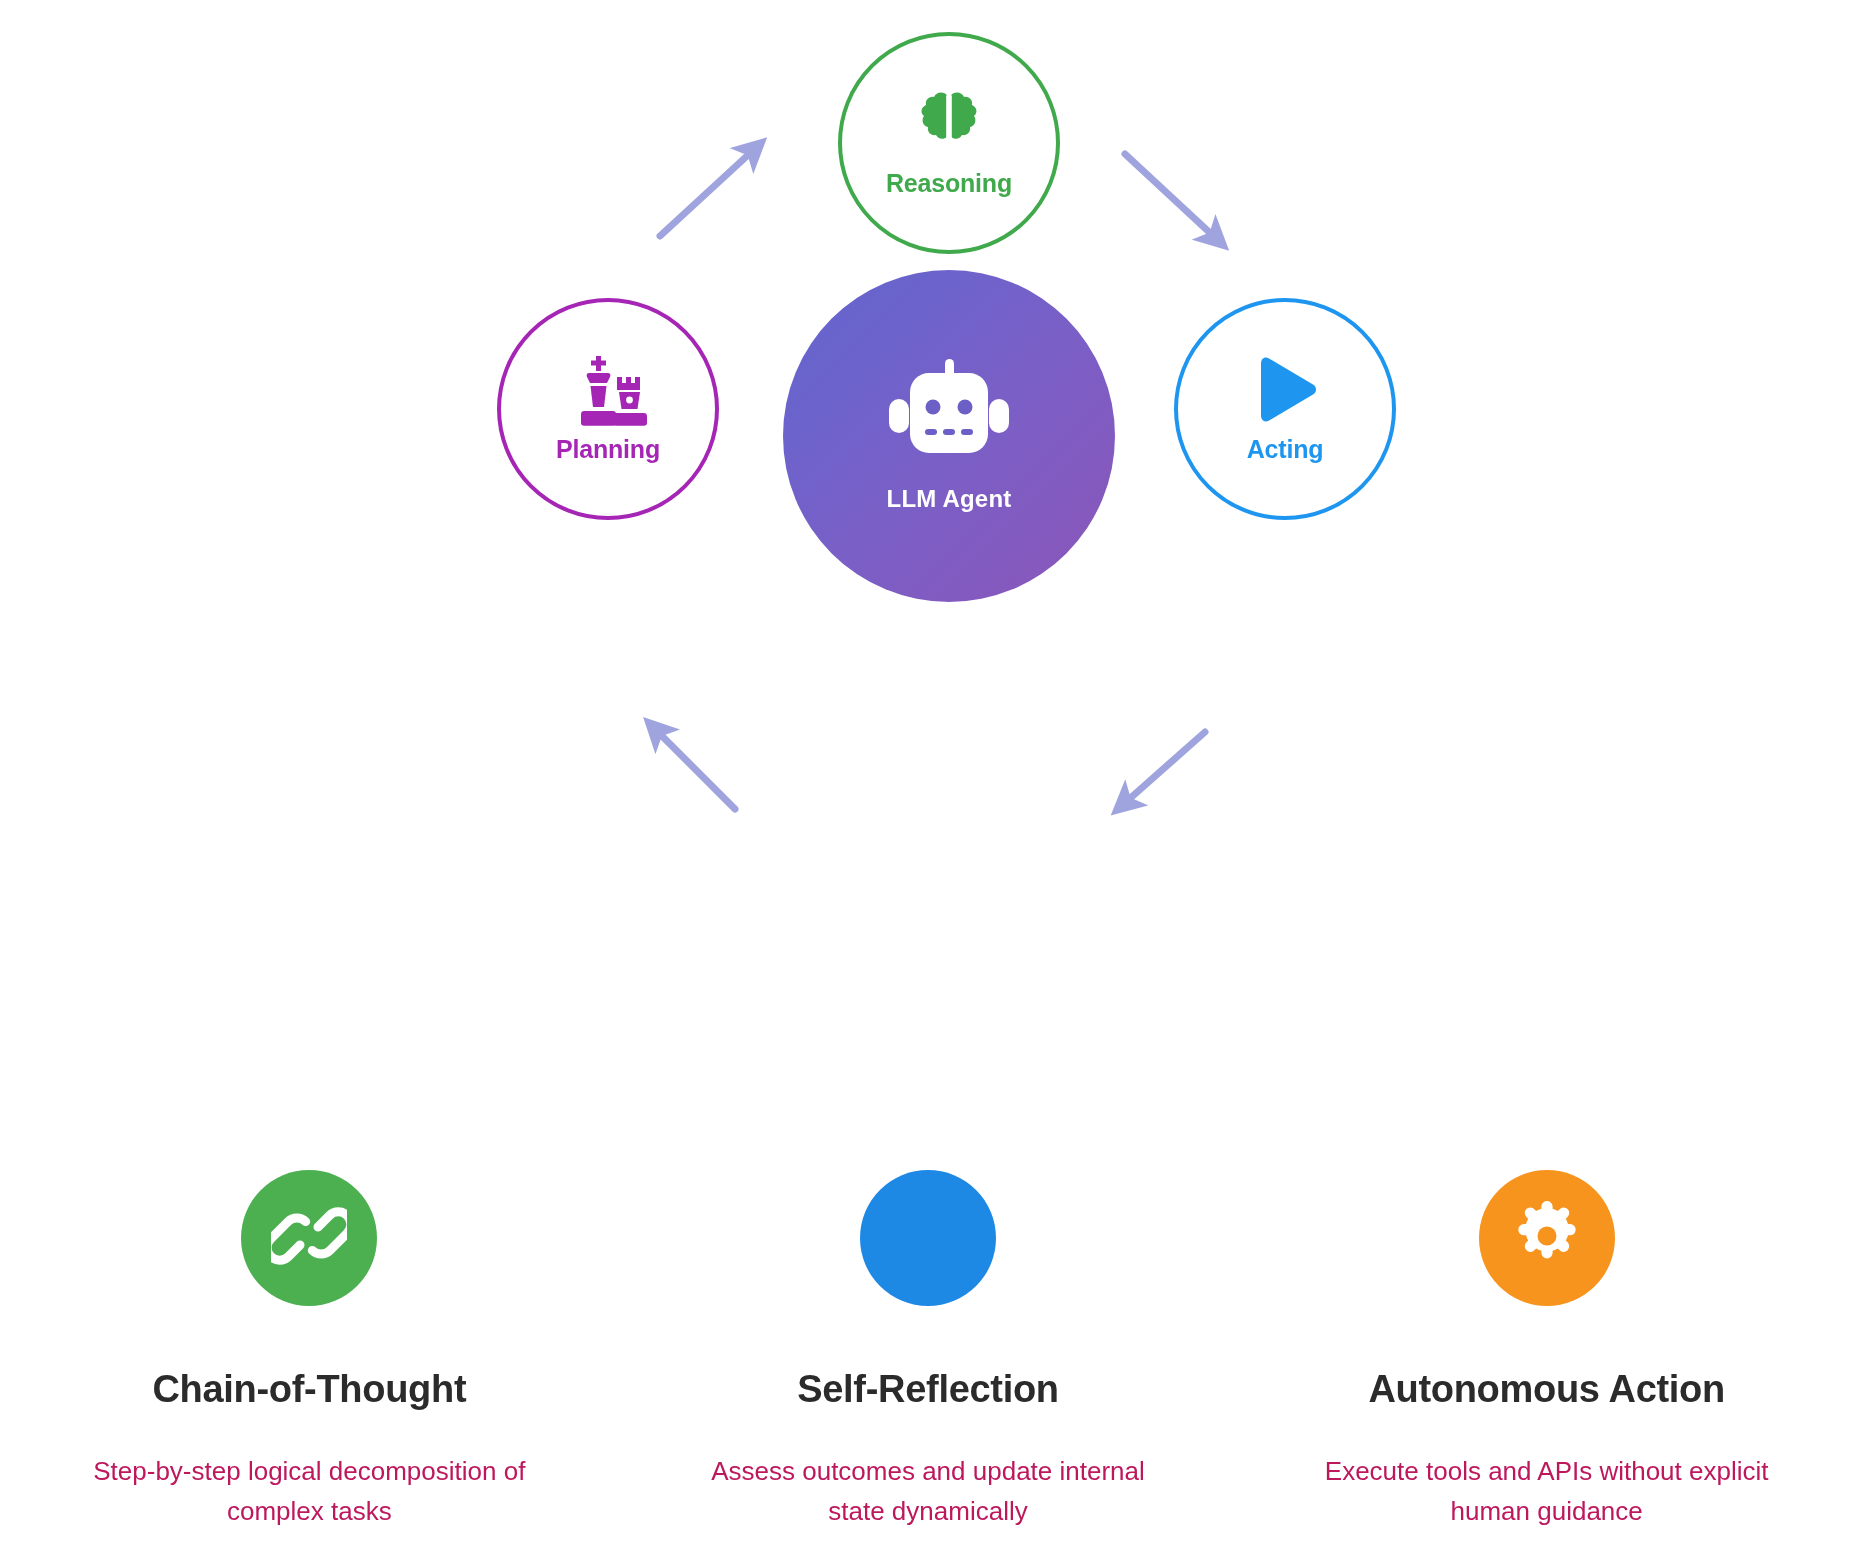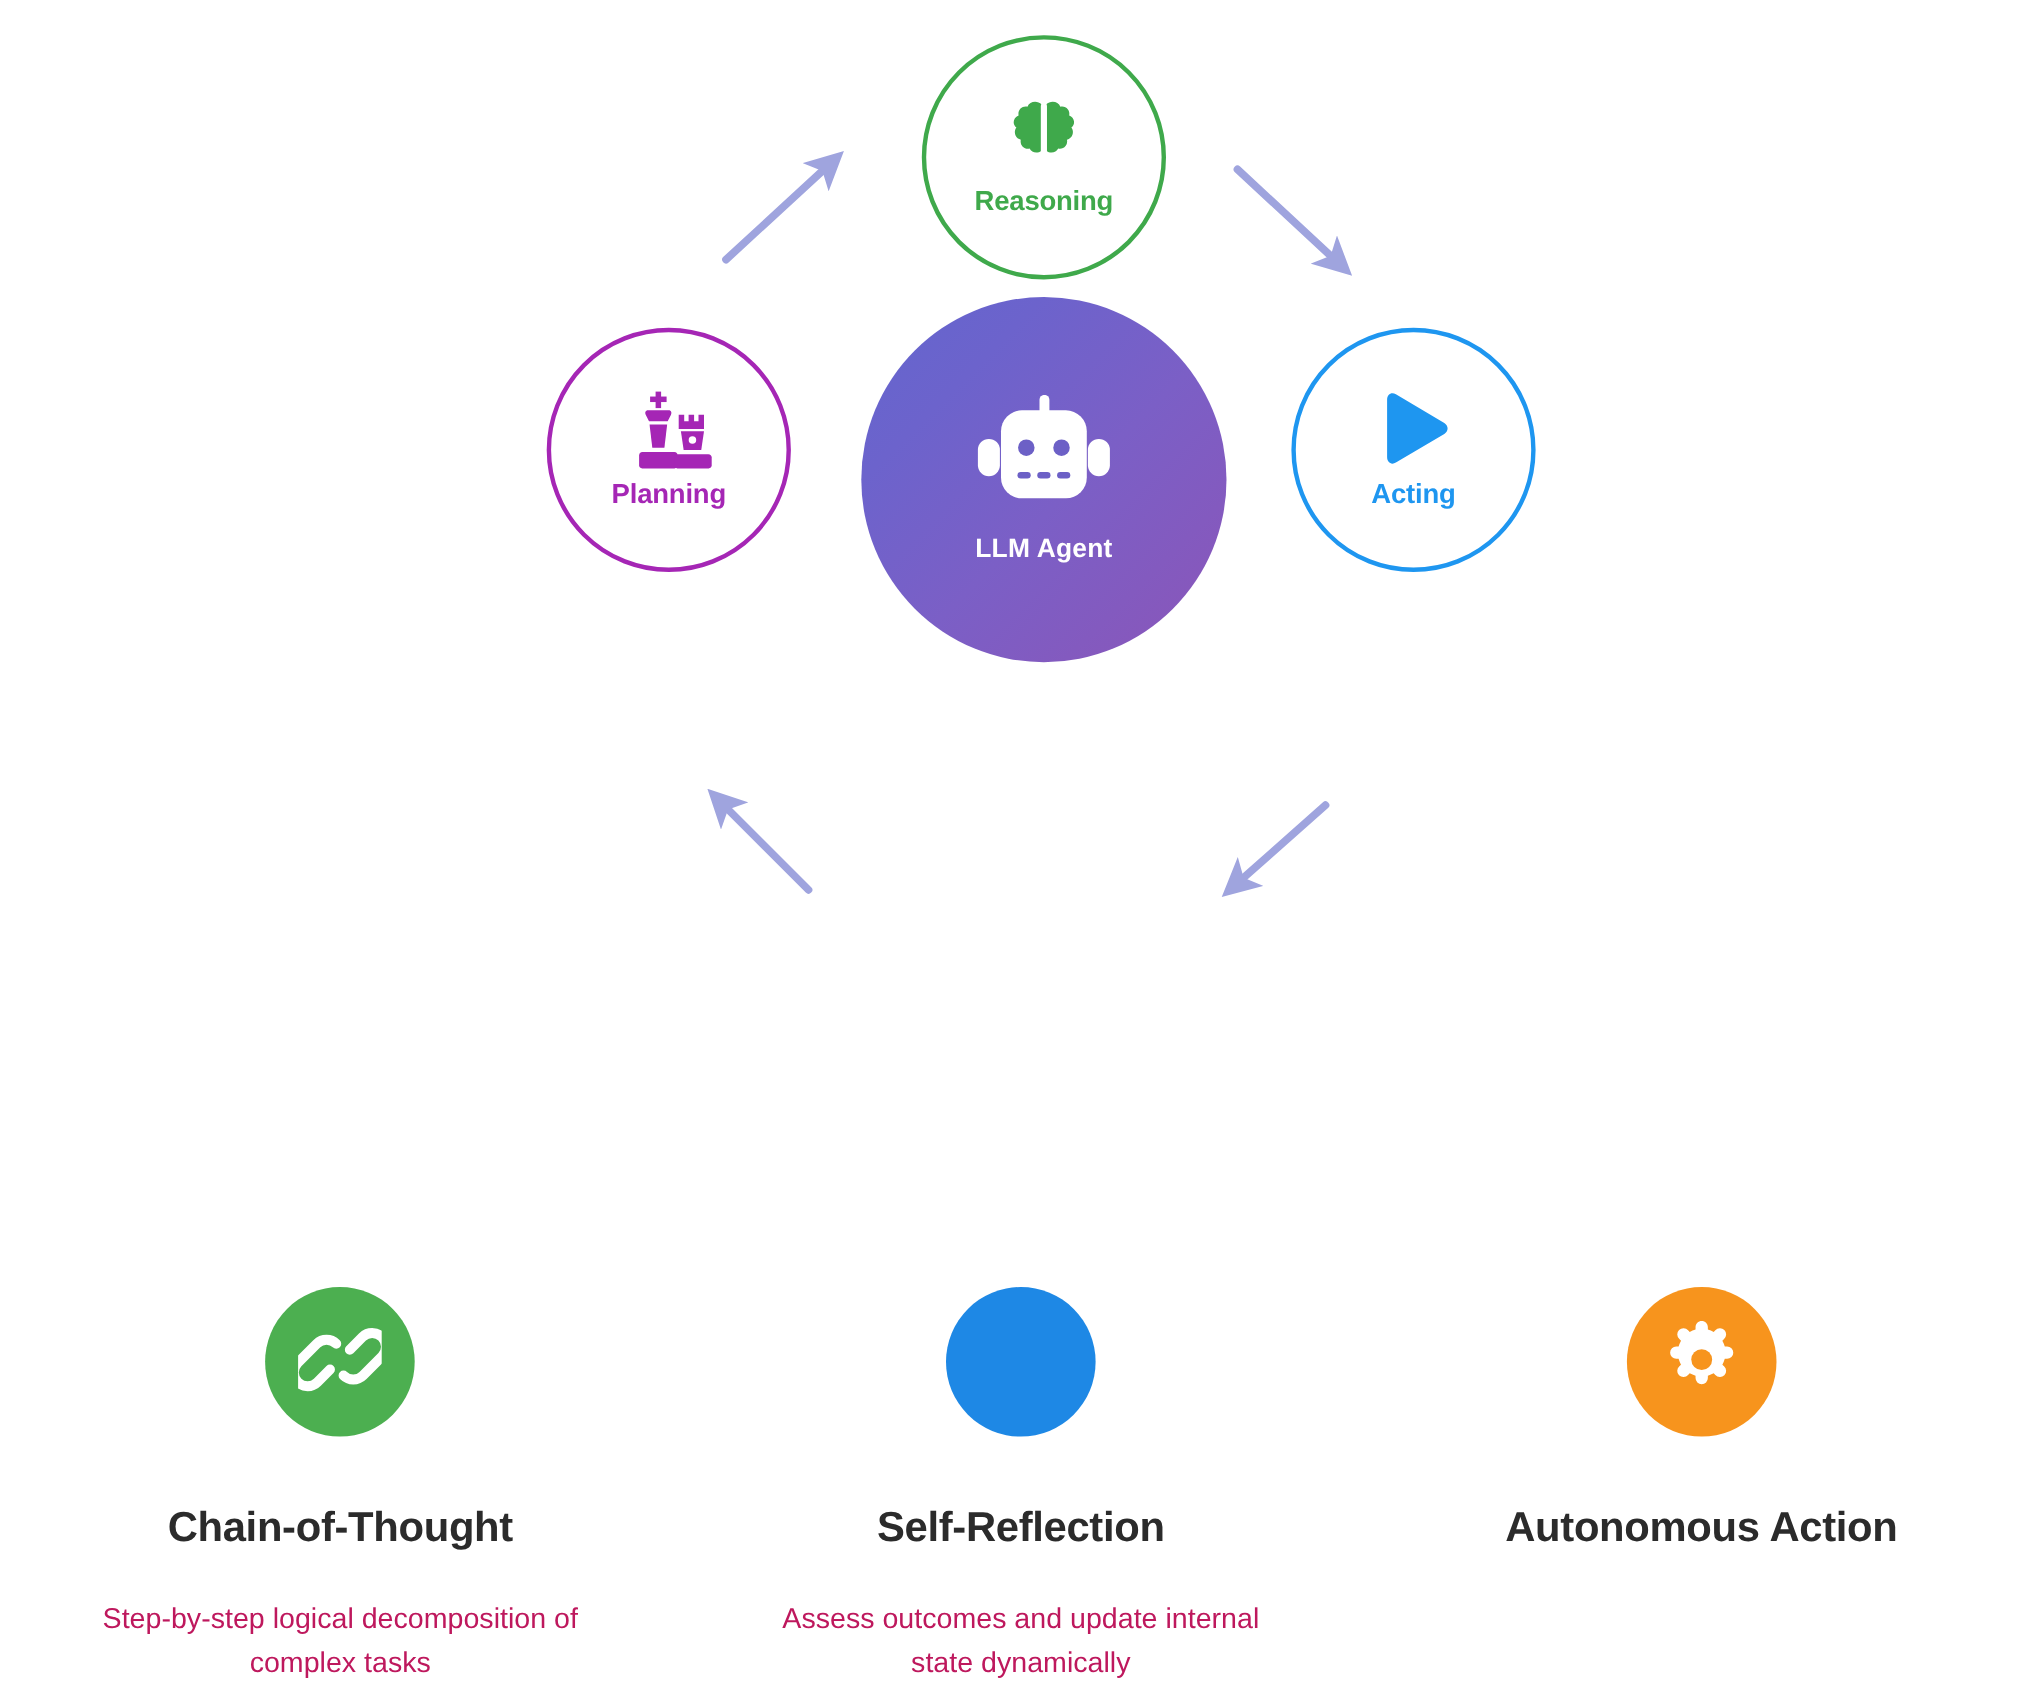--- a/index.html
+++ b/index.html
@@ -87,20 +87,21 @@
     display: flex;
   }
   .feature-card {
     flex: 1 1 0;
     display: flex;
     flex-direction: column;
     align-items: center;
     text-align: center;
     padding: 0 60px;
     box-sizing: border-box;
+    justify-content: flex-end;
   }
   .feature-badge {
     width: 136px; height: 136px;
     border-radius: 50%;
     display: flex;
     align-items: center;
     justify-content: center;
     margin-bottom: 62px;
   }
   .feature-title {
@@ -222,14 +223,15 @@
   <div class="feature-card">
     <div class="feature-badge" style="background:#F7941D;">
       <span>
         <svg width="70" height="70" viewBox="0 0 70 70">
           <path fill="#ffffff" d="M35 0c-3.1 0-5.6 2.5-5.6 5.6v2.1a27 27 0 0 0-5.3 2.2l-1.5-1.5a5.6 5.6 0 1 0-7.9 7.9l1.5 1.5a27 27 0 0 0-2.2 5.3H11.9a5.6 5.6 0 1 0 0 11.2h2.1a27 27 0 0 0 2.2 5.3l-1.5 1.5a5.6 5.6 0 1 0 7.9 7.9l1.5-1.5a27 27 0 0 0 5.3 2.2v2.1a5.6 5.6 0 1 0 11.2 0v-2.1a27 27 0 0 0 5.3-2.2l1.5 1.5a5.6 5.6 0 1 0 7.9-7.9l-1.5-1.5a27 27 0 0 0 2.2-5.3h2.1a5.6 5.6 0 1 0 0-11.2h-2.1a27 27 0 0 0-2.2-5.3l1.5-1.5a5.6 5.6 0 1 0-7.9-7.9l-1.5 1.5a27 27 0 0 0-5.3-2.2V5.6C40.6 2.5 38.1 0 35 0z"></path>
           <circle cx="35" cy="35" r="9.5" fill="#F7941D"></circle>
         </svg>
       </span>
     </div>
     <div class="feature-title">Autonomous Action</div>
+    <div class="feature-desc">Execute tools and APIs without explicit human guidance</div>
   </div>
 </div>
 
 </body></html>

